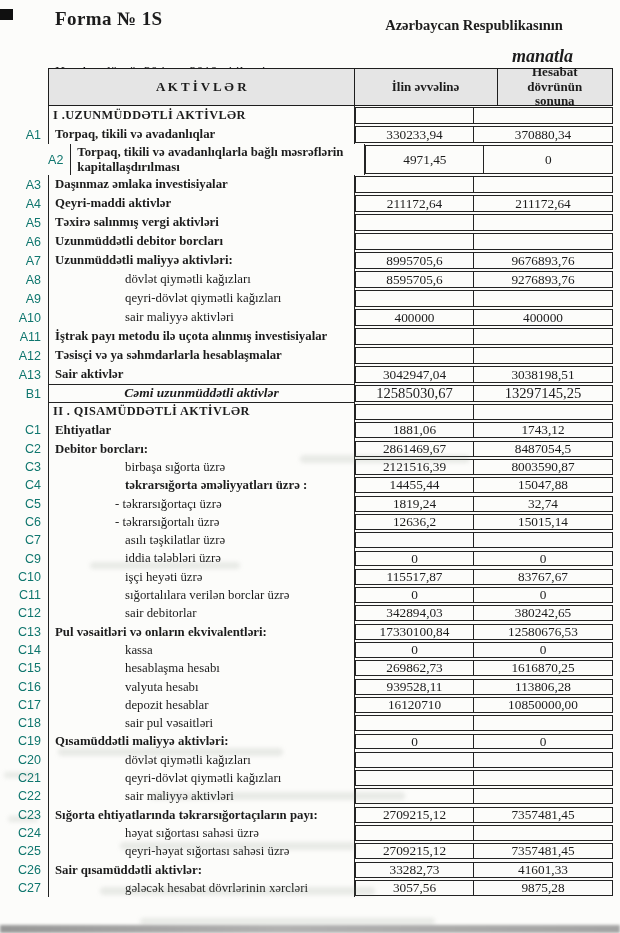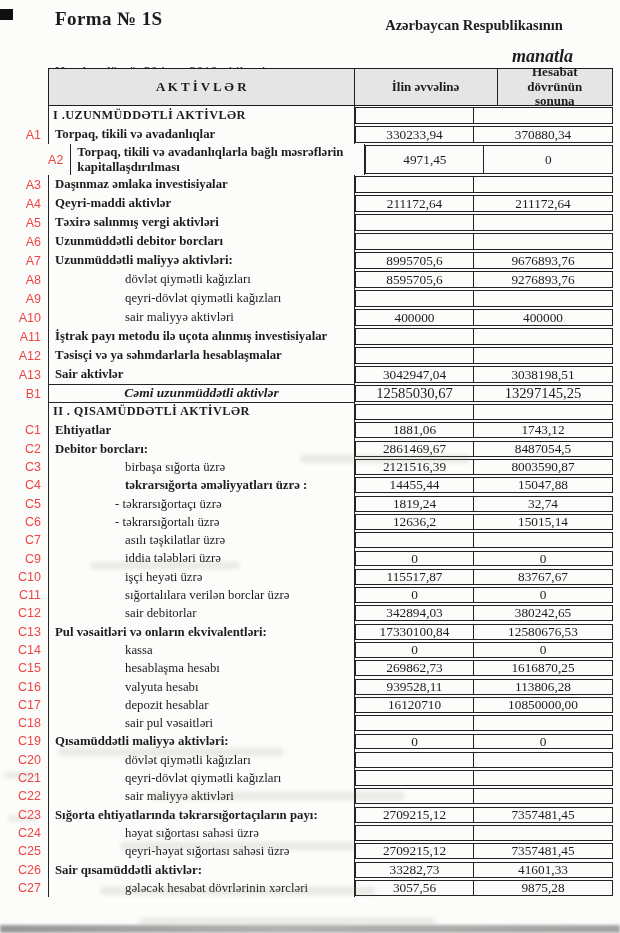--- a/index.html
+++ b/index.html
@@ -30,21 +30,21 @@
   .th-aktivler{width:305.5px;border-right:1.4px solid #1e1e1e;}
   .th-start{width:143px;border-right:1.4px solid #1e1e1e;}
   .th-end{flex:1;padding:0 10px;}
 
   .tbody{width:613px;}
   .row{display:flex;height:19px;}
   .row.rc{height:18.3px;}
   .row.tall{height:31px;margin-left:24px;}
   .code{width:48px;box-sizing:border-box;padding-right:7px;display:flex;align-items:center;
     justify-content:flex-end;font-family:"Liberation Sans","DejaVu Sans",sans-serif;
-    font-size:12.5px;color:#ef4444;}
+    font-size:12.5px;color:#0f766e;}
   .lbl{width:307px;box-sizing:border-box;border-left:1.6px solid #232323;border-right:1.6px solid #232323;
     padding:0 4px 0 6px;display:flex;align-items:center;font-size:12.8px;font-weight:bold;
     line-height:1.1;overflow:hidden;}
   .lbl span{white-space:nowrap;}
   .tall .lbl span{white-space:normal;}
   .numbox{width:258px;box-sizing:border-box;border:1.3px solid #232323;margin:1.2px 0;display:flex;}
   .numbox .v1{width:118px;border-right:1.3px solid #232323;}
   .numbox .v1,.numbox .v2{display:flex;align-items:center;justify-content:center;
     font-size:13.3px;box-sizing:border-box;}
   .numbox .v2{flex:1;}

